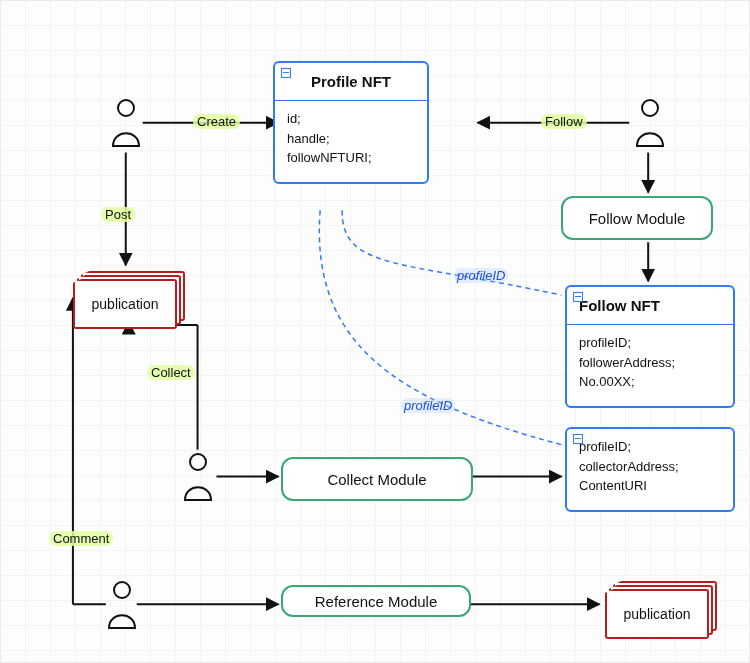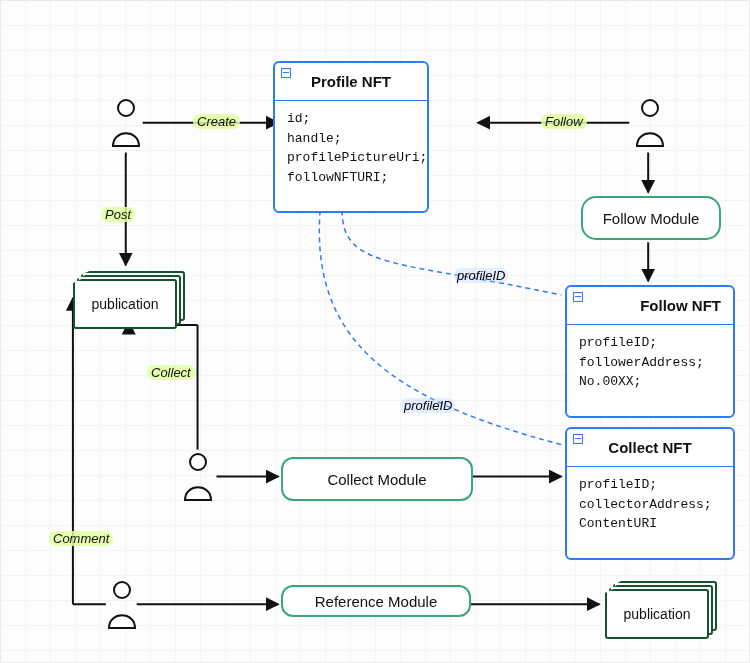--- a/index.html
+++ b/index.html
@@ -33,24 +33,24 @@
     overflow: hidden;
   }
   .card .card-title {
     border-bottom: 1.5px solid #2f7bf5;
     padding: 10px 12px;
     font-weight: 700;
     text-align: center;
     font-size: 15px;
   }
   .card .card-body {
-    padding: 8px 12px 24px 12px;
+    padding: 8px 12px 14px 12px;
     font-size: 13px;
     line-height: 1.5;
-    font-family: Liberation Mono, monospace;
+    font-family: Liberation Sans, sans-serif;
   }
   .card .collapse-marker {
     position: absolute;
     left: 6px; top: 5px;
     width: 8px; height: 8px;
     border: 1px solid #2f7bf5;
     background: #fff;
   }
   .card .collapse-marker::before {
     content: "";
@@ -73,21 +73,21 @@
   }
 
   
   .pub-wrap {
     position: absolute;
   }
   .pub {
     position: absolute;
     width: 100px; height: 46px;
     background: #fff;
-    border: 2px solid #14532d;
+    border: 2px solid #b91c1c;
     border-radius: 3px;
     display: flex;
     align-items: center;
     justify-content: center;
     font-size: 14px;
     clip-path: polygon(0% 8%, 8% 0%, 100% 0%, 100% 100%, 0% 100%);
   }
   .pub.layer1 { top: 0; left: 0; z-index: 3; }
   .pub.layer2 { top: -4px; left: 4px; z-index: 2; }
   .pub.layer3 { top: -8px; left: 8px; z-index: 1; }
@@ -98,26 +98,25 @@
     width: 34px; height: 48px;
   }
 
   
   .label {
     position: absolute;
     font-size: 13px;
     background: rgba(224,255,160,0.85);
     padding: 0 4px;
     border-radius: 7px;
-    font-style: italic;
   }
   .linklabel {
     position: absolute;
     font-size: 13px;
-    color: #000000;
+    color: #1d4ed8;
     font-style: italic;
     background: rgba(180,210,255,0.35);
     padding: 0 3px;
     border-radius: 7px;
   }
 
   svg.edges {
     position: absolute;
     inset: 0;
     width: 100%;
@@ -166,46 +165,44 @@
     <path d="M 342 210 C 342 270, 400 260, 562 295" stroke="#2f7bf5" stroke-width="1.5" fill="none" stroke-dasharray="5,4"></path>
     <path d="M 320 210 C 310 340, 390 400, 562 445" stroke="#2f7bf5" stroke-width="1.5" fill="none" stroke-dasharray="5,4"></path>
   </svg>
 
   <div class="card" style="left:272px; top:60px; width:156px;">
     <div class="collapse-marker"></div>
     <div class="card-title">Profile NFT</div>
     <div class="card-body field-list">
       <div>id;</div>
       <div>handle;</div>
-      <div>profilePictureUri;</div>
       <div>followNFTURI;</div>
     </div>
   </div>
 
   <div class="card" style="left:564px; top:284px; width:170px;">
     <div class="collapse-marker"></div>
-    <div class="card-title" style="text-align:right;">Follow NFT</div>
+    <div class="card-title" style="text-align:left;">Follow NFT</div>
     <div class="card-body field-list">
       <div>profileID;</div>
       <div>followerAddress;</div>
       <div>No.00XX;</div>
     </div>
   </div>
 
   <div class="card" style="left:564px; top:426px; width:170px;">
     <div class="collapse-marker"></div>
-    <div class="card-title">Collect NFT</div>
     <div class="card-body field-list">
       <div>profileID;</div>
       <div>collectorAddress;</div>
       <div>ContentURI</div>
     </div>
   </div>
 
-  <div class="module" style="left:580px; top:195px; width:140px; height:44px;border-radius:15px;">Follow Module</div>
+  <div class="module" style="left:560px; top:195px; width:152px; height:44px;">Follow Module</div>
 
   <div class="module" style="left:280px; top:456px; width:192px; height:44px;">Collect Module</div>
 
   <div class="module" style="left:280px; top:584px; width:190px; height:32px;">Reference Module</div>
 
   <div class="pub-wrap" style="left:72px; top:278px;">
     <div class="pub layer3"></div>
     <div class="pub layer2"></div>
     <div class="pub layer1">publication</div>
   </div>

